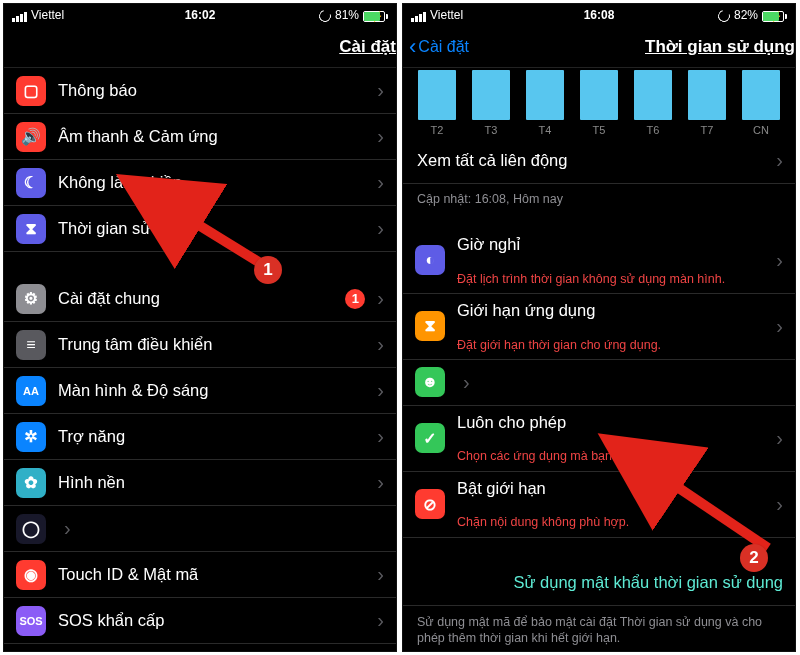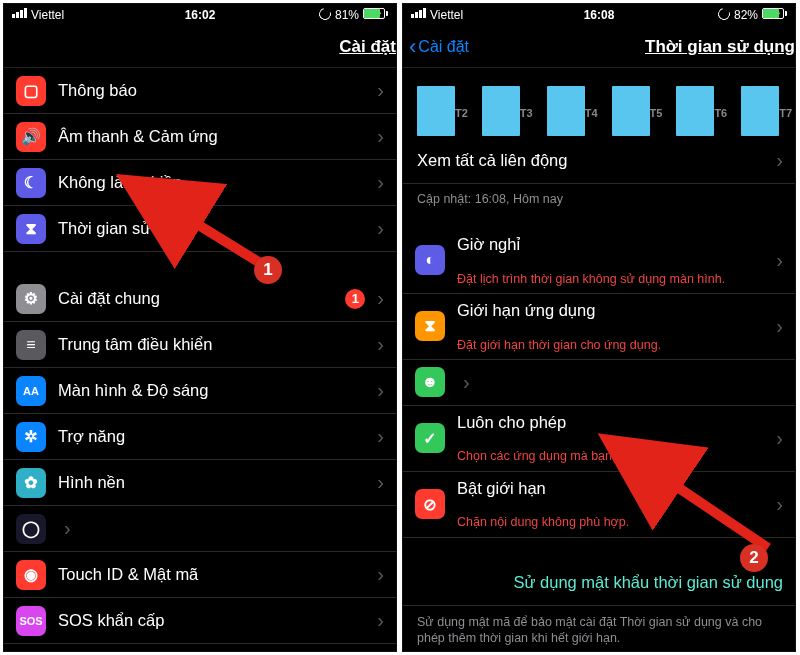--- a/index.html
+++ b/index.html
@@ -16,21 +16,21 @@
     border: 1px solid #111;
   }
   .frame.left { left: 3px; }
   .frame.right { left: 402px; }
 
   
   .status {
     height: 22px; display: flex; align-items: center; justify-content: space-between;
     padding: 0 8px; font-size: 12px; font-weight: 500;
   }
-  .status .sb-left, .status .sb-right { display: flex; align-items: flex-start; gap: 4px; }
+  .status .sb-left, .status .sb-right { display: flex; align-items: flex-end; gap: 4px; }
   .status .clock { position: absolute; left: 0; right: 0; text-align: center; font-weight: 600; }
   .sig { display: inline-flex; align-items: flex-end; gap: 1px; }
   .sig span { width: 3px; background: #fff; display: inline-block; }
   .sig span:nth-child(1){height:4px}.sig span:nth-child(2){height:6px}
   .sig span:nth-child(3){height:8px}.sig span:nth-child(4){height:10px}
   .refresh { display:inline-block; width:12px; height:12px; border:1.5px solid #fff; border-radius:50%; border-top-color:transparent; transform:rotate(30deg);}
   .batt { display:inline-flex; align-items:center; gap:1px; }
   .batt .body { width:22px; height:11px; border:1px solid #fff; border-radius:2px; position:relative; }
   .batt .body::after { content:""; position:absolute; left:0; top:0; bottom:0; width:80%; background:#4cd964; border-radius:1px;}
   .batt .tip { width:2px; height:5px; background:#fff; border-radius:0 1px 1px 0;}
@@ -68,30 +68,30 @@
   }
   .foot-note { font-size:12.5px; color:#8e8e93; padding: 8px 14px 6px; line-height:1.35;}
   .row.link .label { color:#5eead4;text-align:right; }
   .row.noicon { padding-left:14px; }
 
   
   .chart {
     display:flex; align-items:flex-end; gap:14px; padding: 4px 14px 2px; height:70px;
     background:#000;
   }
-  .bar-wrap { flex:1; display:flex; flex-direction:row; align-items:center;font-weight:bold; }
+  .bar-wrap { flex:1; display:flex; flex-direction:column; align-items:center; }
   .bar { width: 38px; height: 50px; background:#58c6ef; border-radius:1px;}
   .bar-label { font-size:11px; color:#888; margin-top:4px;}
   .update-note { font-size:12.5px; color:#8e8e93; padding:8px 14px 10px;}
 
   
   .c-red{background:#ff3b30}.c-vol{background:#ff3b30}.c-purple{background:#5e5ce6}
   .c-hourglass{background:#5e5ce6}.c-gray{background:#8e8e93}.c-gray2{background:#59595e}
   .c-blueAA{background:#0a84ff}.c-access{background:#0a84ff}.c-teal{background:#30b0c7}
-  .c-siri{background:#18182a}.c-touch{background:#ff3b30}.c-sos{background:#d946ef}
+  .c-siri{background:#18182a}.c-touch{background:#ff3b30}.c-sos{background:#8b5cf6}
   .c-green{background:#34c759}.c-clock{background:#5e5ce6}.c-orange{background:#ff9500}
   .c-check{background:#34c759}.c-block{background:#ff3b30}
 
   
   .glyph { font-weight:600; }
 
   
   .arrow {
     position:absolute; z-index:50; pointer-events:none;
   }

